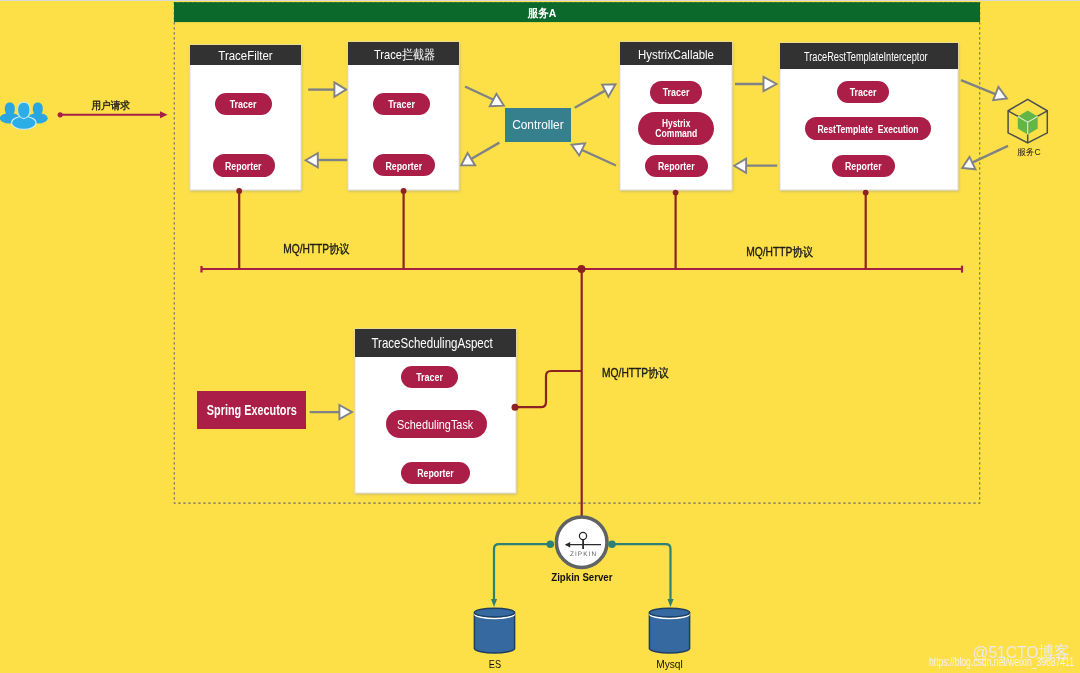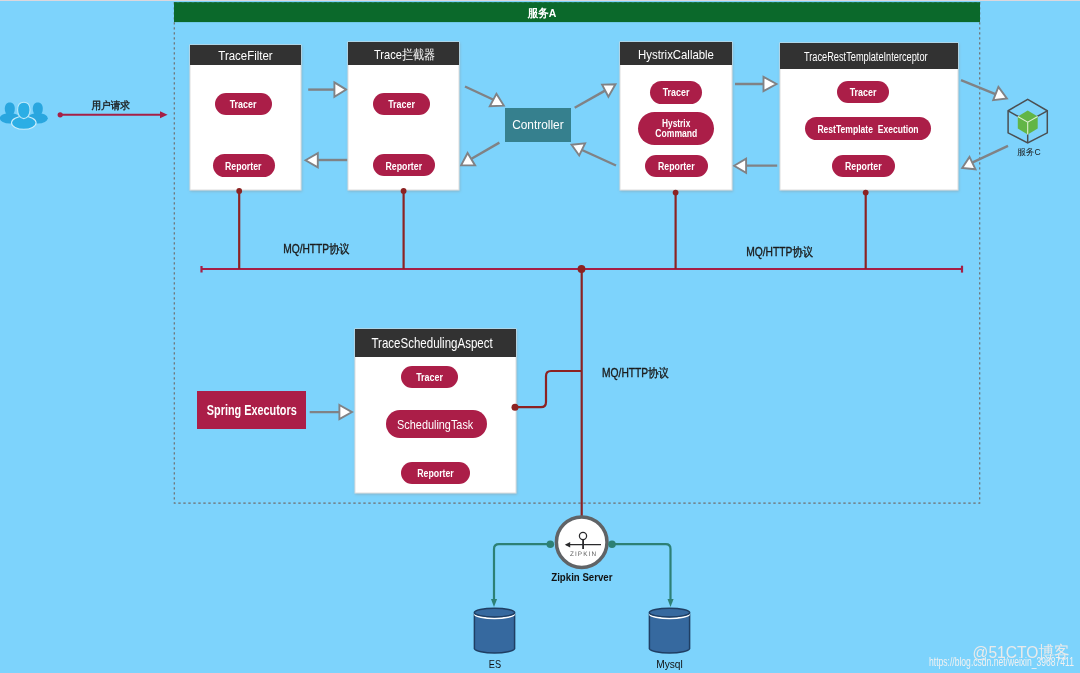--- a/index.html
+++ b/index.html
@@ -1,18 +1,18 @@
 <!DOCTYPE html>
 <html><head>
 <meta charset="utf-8">
 <title>Trace Architecture</title>
 <style>
   html,body{margin:0;padding:0;background:#fff;}
   body{width:1080px;height:673px;overflow:hidden;font-family:"Liberation Sans",sans-serif;}
-  #root{position:relative;width:1080px;height:673px;background:#7dd3fc;}
+  #root{position:relative;width:1080px;height:673px;background:#fde047;}
   svg{display:block;position:absolute;top:0;left:0;}
   .topstrip{position:absolute;top:0;left:0;width:1080px;height:1.2px;background:#dcd7dd;z-index:5;}
   .dashbox{fill:none;stroke:#6f6f6f;stroke-width:1.2;stroke-dasharray:2.4 2.6;}
   .band{fill:#0B692B;}
   .band-label{fill:#fff;font-size:12px;font-weight:bold;font-family:"Liberation Sans",sans-serif;}
   .cn-label{fill:#1b1b1b;font-size:12px;font-family:"Liberation Sans",sans-serif;stroke:#1b1b1b;stroke-width:0.35;paint-order:stroke;}
   .cn-small{fill:#1b1b1b;font-size:11px;font-family:"Liberation Sans",sans-serif;}
   .wm-brand{fill:#eaeaea;font-size:26px;font-family:"Liberation Sans",sans-serif;}
   .wm-url{fill:#f1f1f1;font-size:13px;font-family:"Liberation Sans",sans-serif;}
   .boxbody{fill:#fff;stroke:#dddddd;stroke-width:1;filter:url(#boxshadow);}

